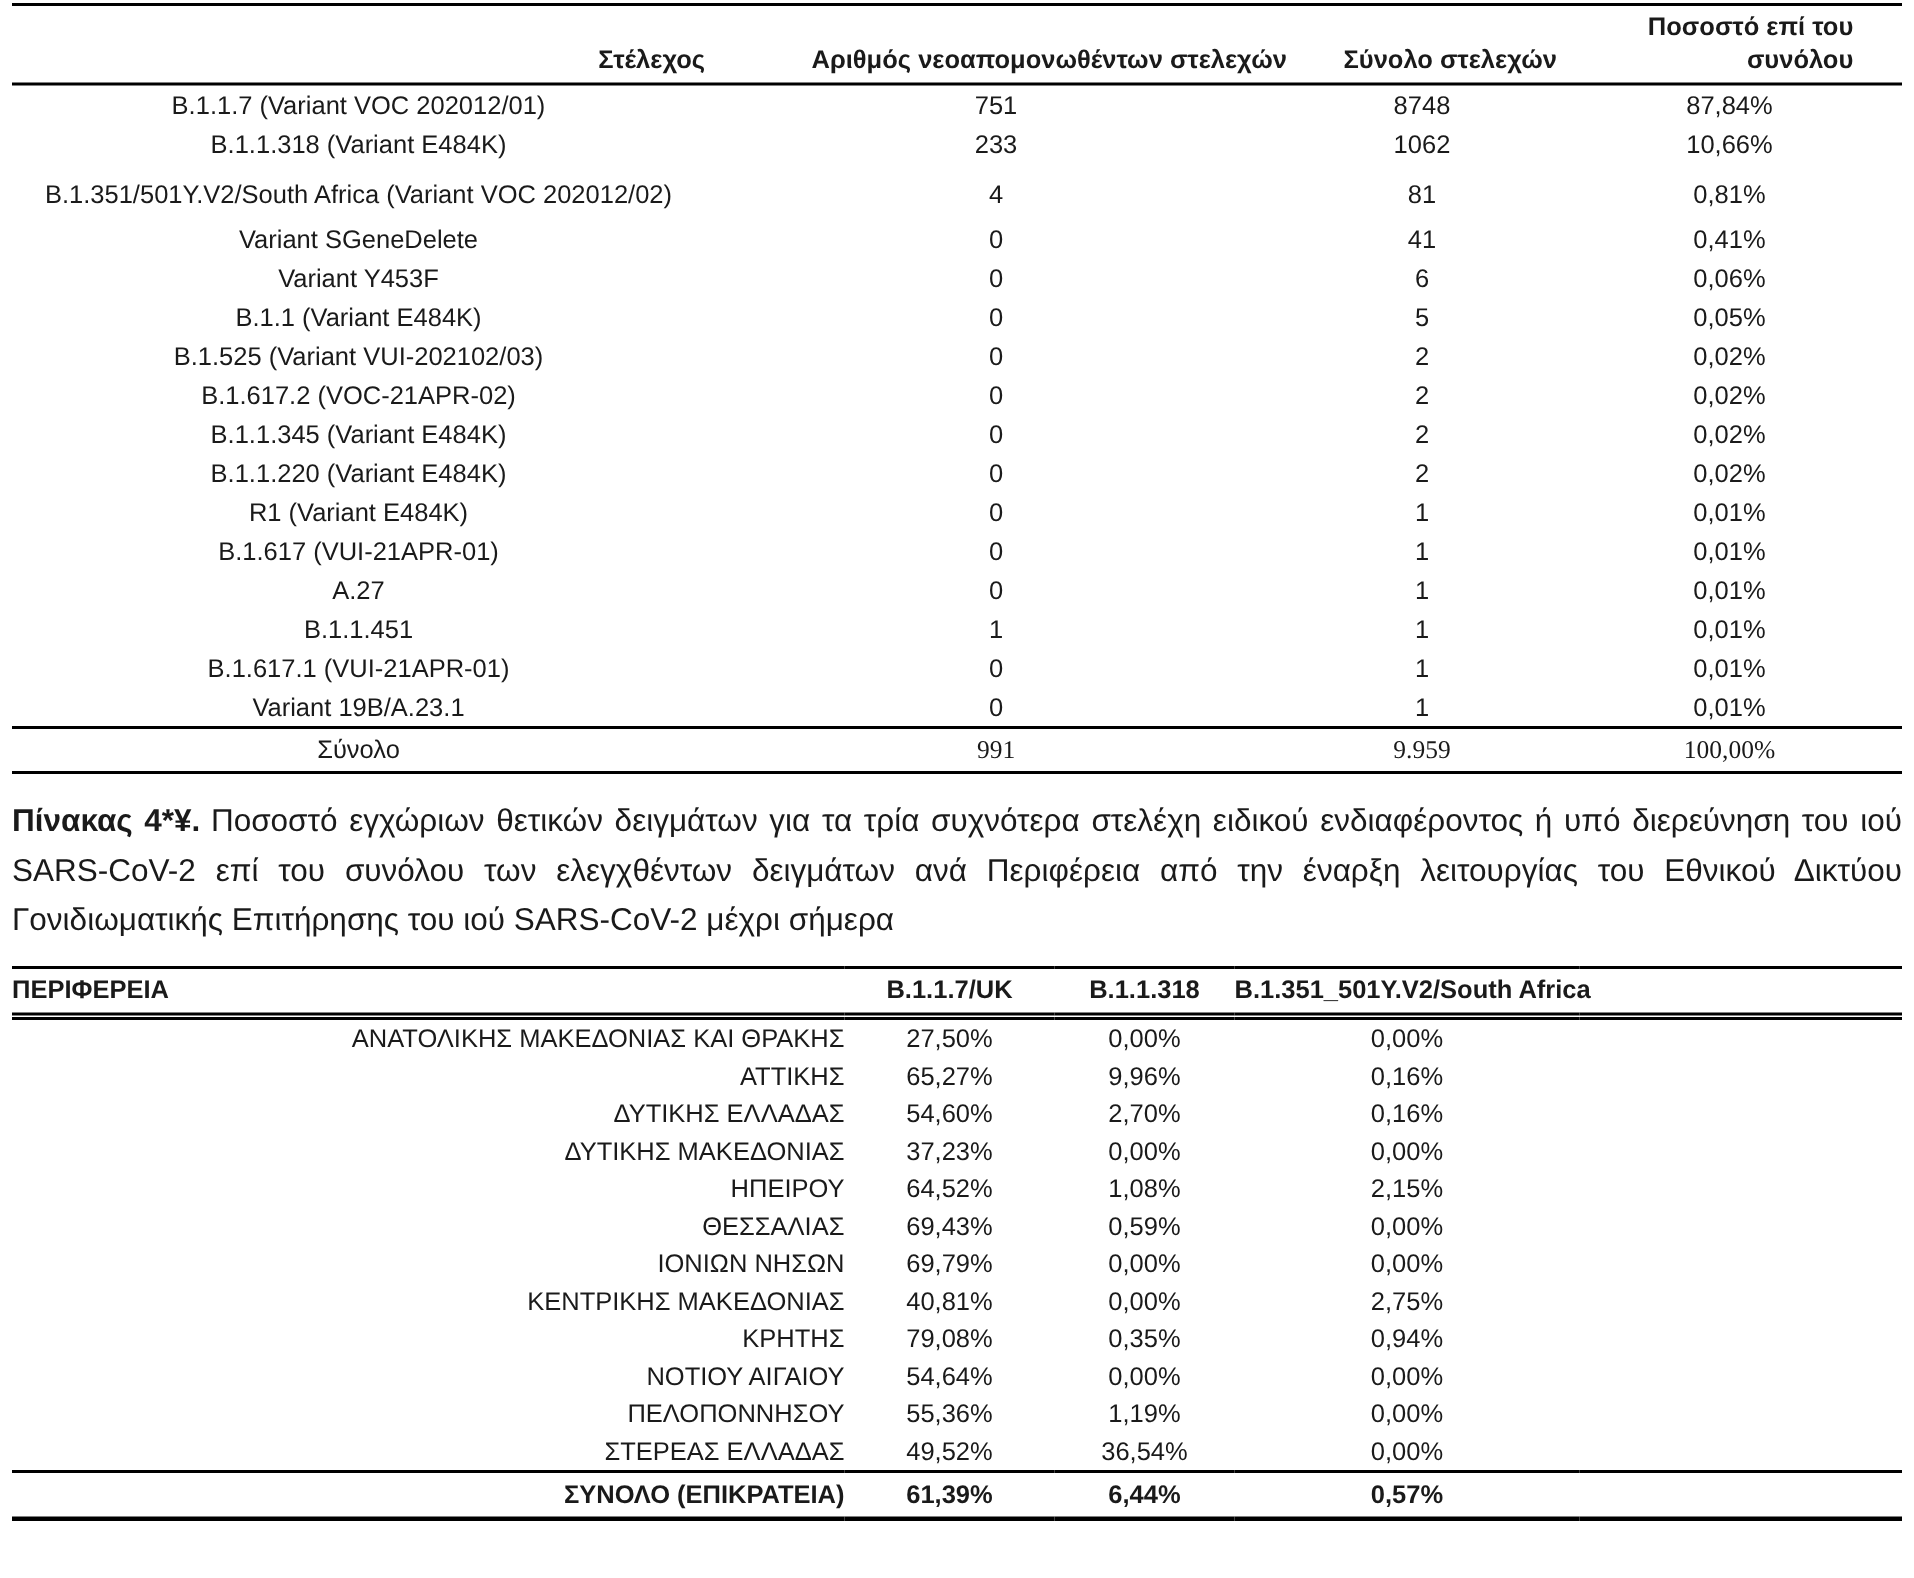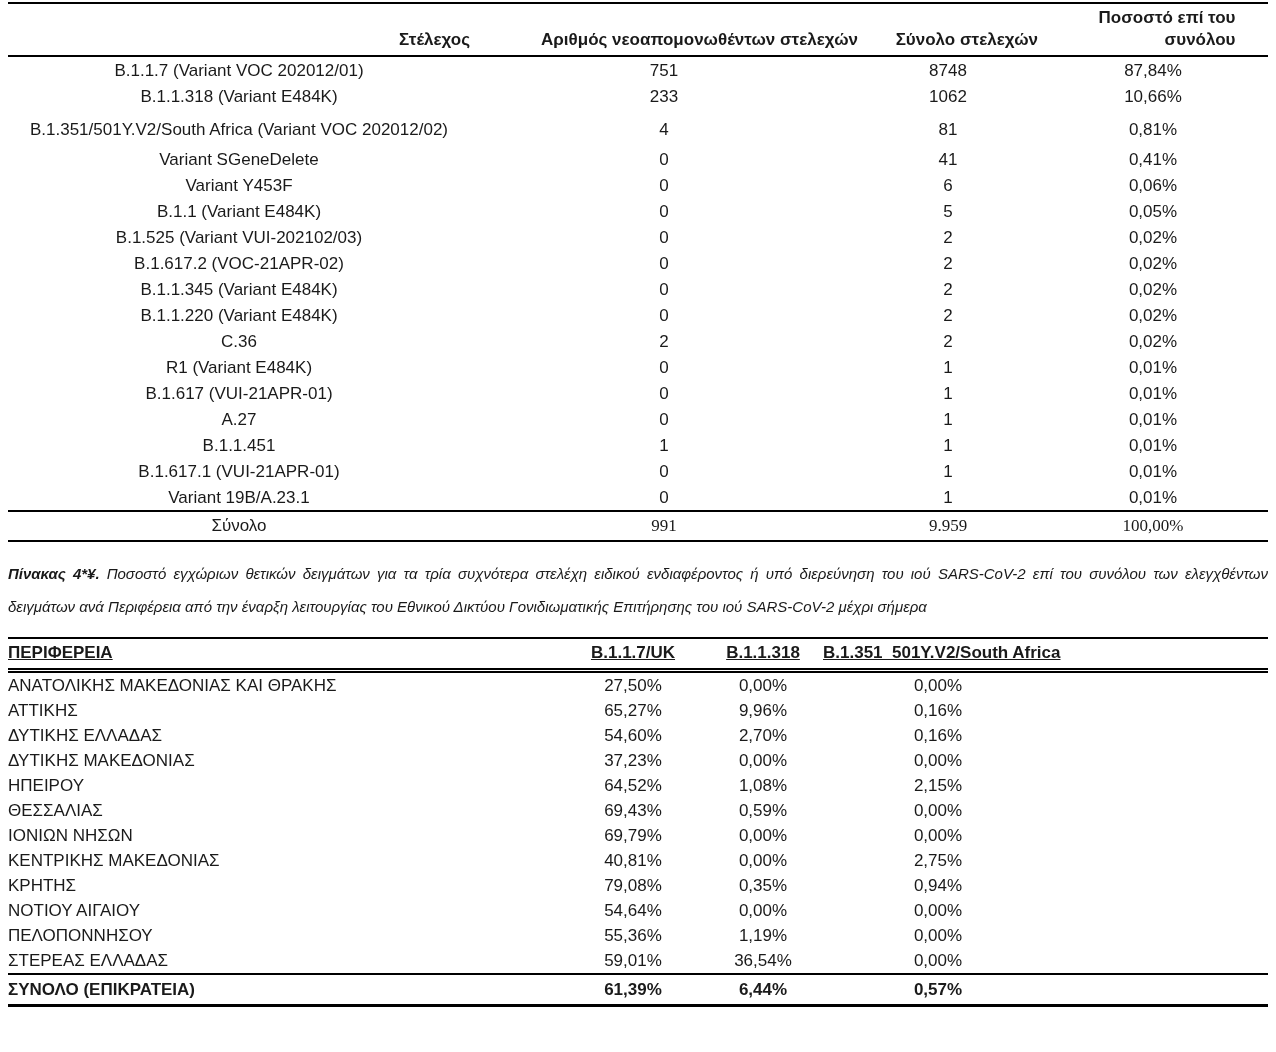--- a/index.html
+++ b/index.html
@@ -44,42 +44,40 @@
   .t1 tfoot tr { border-top: 2px solid #000; }
   .t1 tfoot th, .t1 tfoot td { height: 28px; padding: 0; }
   .t1 tfoot th { font-weight: normal; }
   .t1 tfoot td { font-weight: normal; text-align: center; font-family: Liberation Serif, serif; }
 
   
   .caption {
     margin: 15px 0 14px 0;
     text-align: justify;
     line-height: 33px;
-    font-size: 15px;
-    font-style: italic;
+    font-size: 21px;
   }
   .caption-label { font-weight: bold; margin-right: 7px; }
 
   
   .t2 {
     border-top: 2px solid #000;
     border-bottom: 3px solid #000;
   }
   .t2 thead tr { border-bottom: 5px double #000; }
   .t2 thead th {
     font-weight: bold;
     padding: 2px 0 3px 0;
     height: 24px;
     white-space: nowrap;
-    text-decoration: underline;
   }
   .t2 thead th.c1 { text-align: left; }
   .t2 thead th.c2, .t2 thead th.c3, .t2 thead th.c4 { text-align: center; }
   .t2 tbody td { height: 25px; padding: 0; line-height: 25px; }
-  .t2 td:first-child, .t2 tfoot th { text-align: left; }
+  .t2 td:first-child, .t2 tfoot th { text-align: right; }
   .t2 td:nth-child(2), .t2 td:nth-child(3), .t2 td:nth-child(4) { text-align: center; }
   .t2 tfoot tr { border-top: 2px solid #000; }
   .t2 tfoot th, .t2 tfoot td { height: 29px; padding: 0; font-weight: bold; }
   .t2 tfoot td { text-align: center; }
 </style>
 </head>
 <body>
 
 <div class="page">
 
@@ -155,26 +153,20 @@
           <td>2</td>
           <td>0,02%</td>
         </tr>
         <tr>
           <td>B.1.1.220 (Variant E484K)</td>
           <td>0</td>
           <td>2</td>
           <td>0,02%</td>
         </tr>
         <tr>
-          <td>C.36</td>
-          <td>2</td>
-          <td>2</td>
-          <td>0,02%</td>
-        </tr>
-        <tr>
           <td>R1 (Variant E484K)</td>
           <td>0</td>
           <td>1</td>
           <td>0,01%</td>
         </tr>
         <tr>
           <td>B.1.617 (VUI-21APR-01)</td>
           <td>0</td>
           <td>1</td>
           <td>0,01%</td>
@@ -306,21 +298,21 @@
         </tr>
         <tr>
           <td>ΠΕΛΟΠΟΝΝΗΣΟΥ</td>
           <td>55,36%</td>
           <td>1,19%</td>
           <td>0,00%</td>
           <td></td>
         </tr>
         <tr>
           <td>ΣΤΕΡΕΑΣ ΕΛΛΑΔΑΣ</td>
-          <td>59,01%</td>
+          <td>49,52%</td>
           <td>36,54%</td>
           <td>0,00%</td>
           <td></td>
         </tr>
       </tbody>
     <tfoot>
       <tr>
         <th>ΣΥΝΟΛΟ (ΕΠΙΚΡΑΤΕΙΑ)</th>
         <td>61,39%</td>
         <td>6,44%</td>

